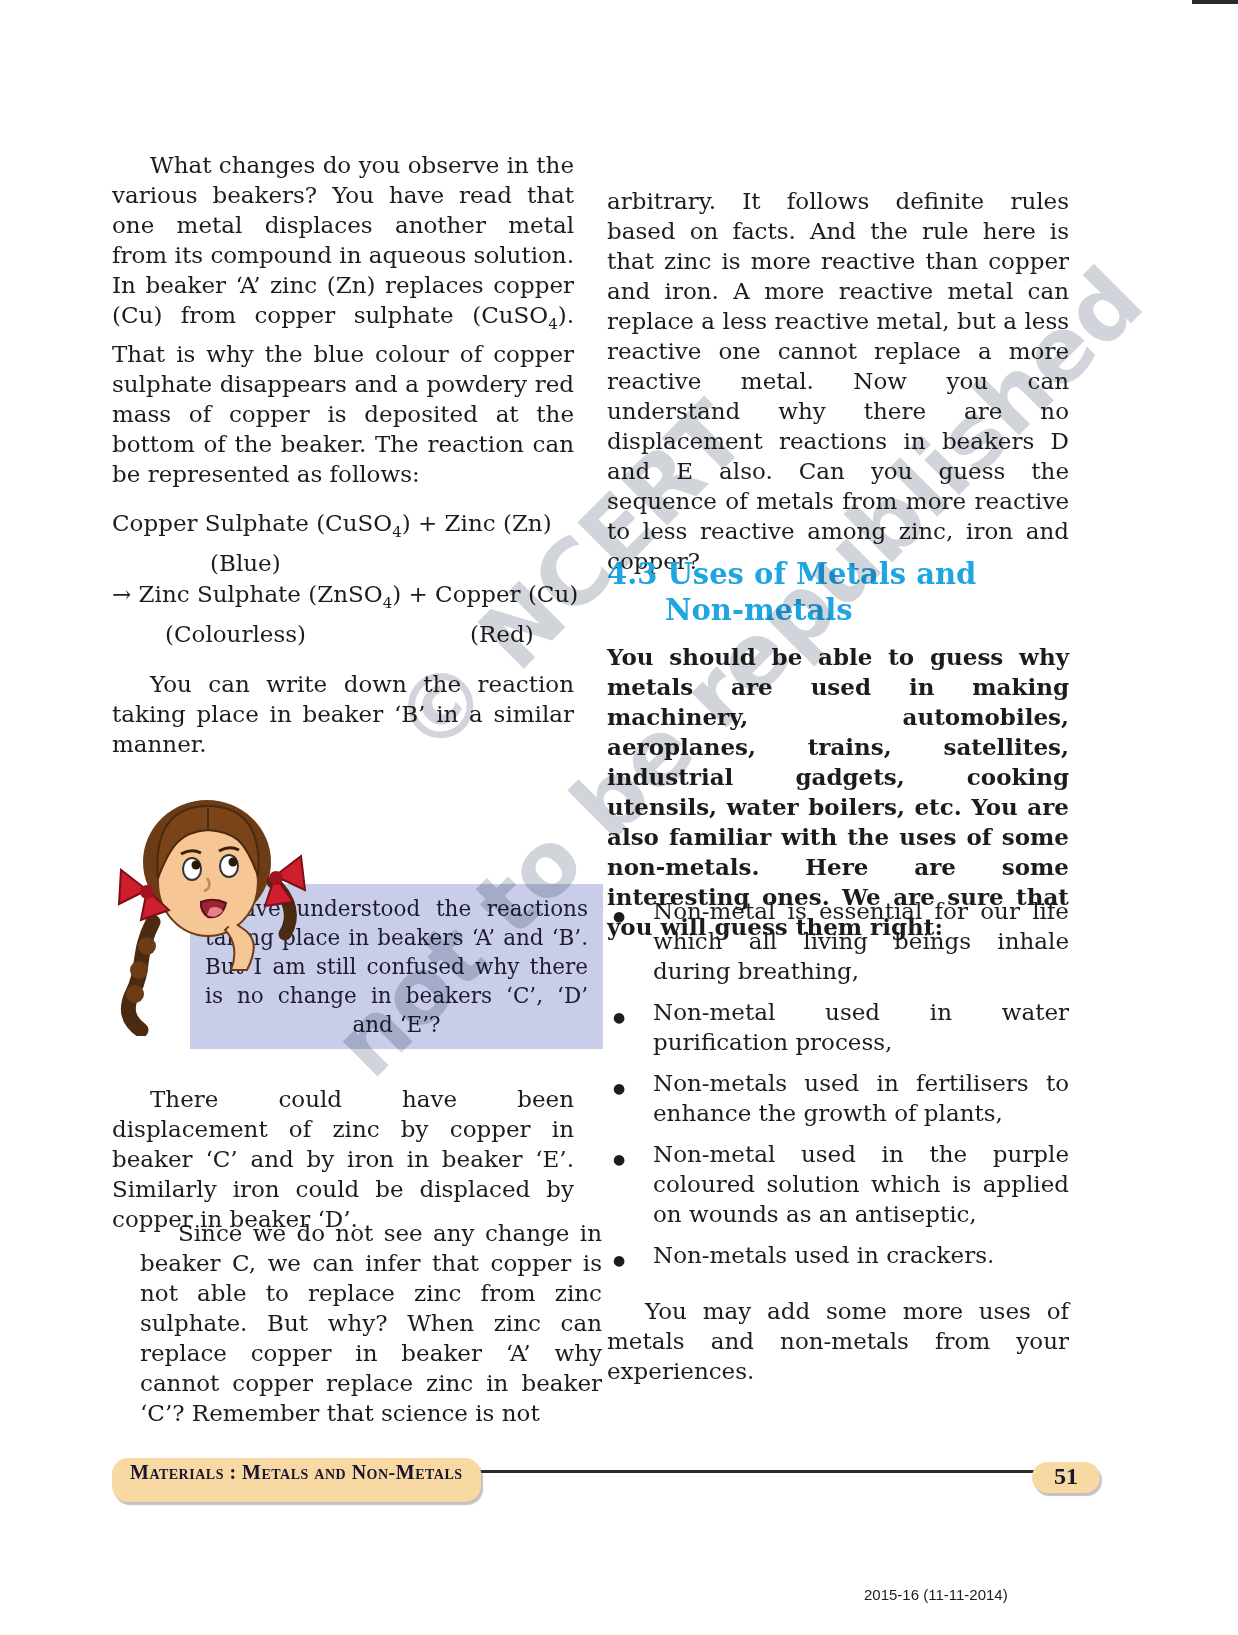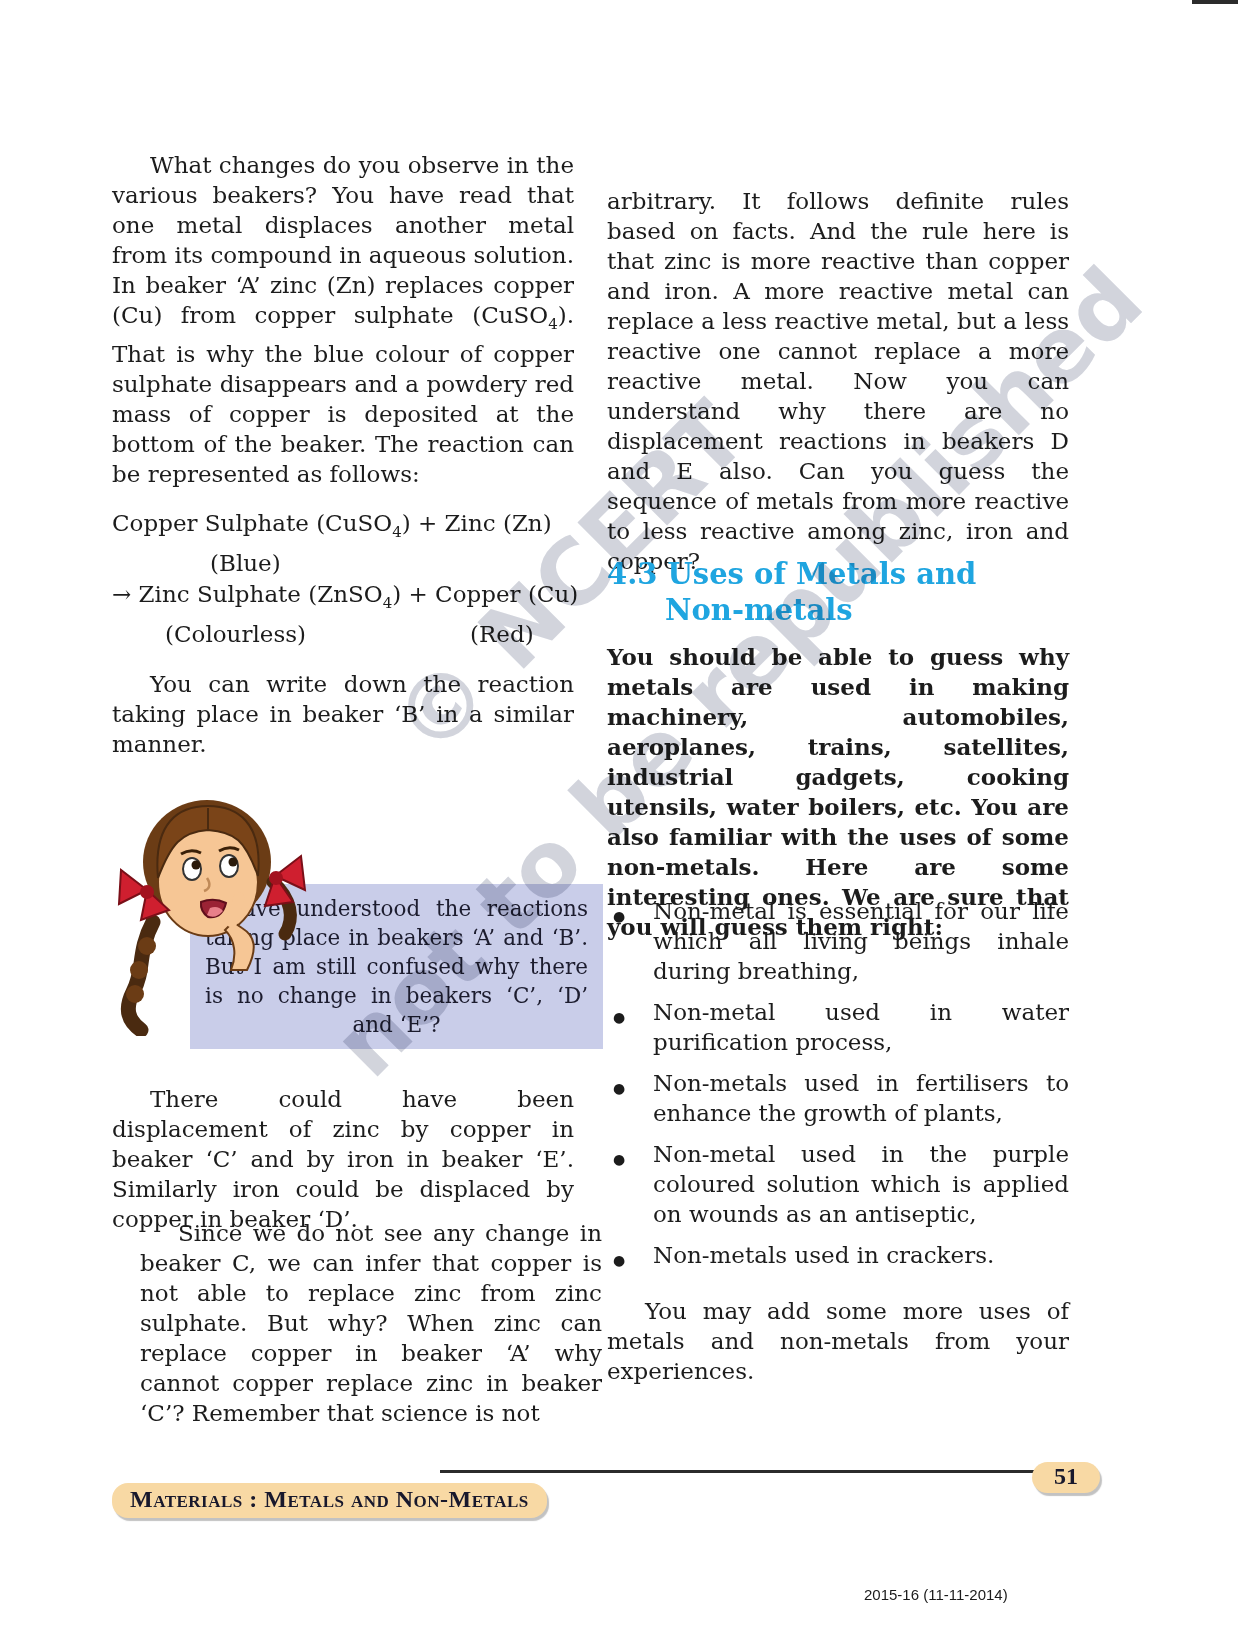--- a/index.html
+++ b/index.html
@@ -40,23 +40,23 @@
   ul.bullets li { position:relative; padding-left:46px; margin-bottom:11px; text-align:justify; }
   ul.bullets li::before { content:"●"; position:absolute; left:6px; top:5px; font-size:14px; color:#1c1c1c; }
 
   
   .footer-rule { left:440px; top:1470px; width:625px; height:3px; background:#2b2b2b; }
   .pill {
     background:#f8d9a4; border-radius:16px; color:#18182c;
     box-shadow:2px 3px 1px rgba(120,120,120,0.45);
   }
   .chapter-pill {
-    left:112px; top:1458px; padding:3px 18px 5px 18px;
+    left:112px; top:1458px; padding:3px 18px 18px 18px;
     font-family:"Liberation Serif", serif; font-variant:small-caps;
-    font-weight:bold; font-size:24px; letter-spacing:0.5px; white-space:nowrap;margin-top:25px;
+    font-weight:bold; font-size:20px; letter-spacing:0.5px; white-space:nowrap;
   }
   .page-pill {
     left:1032px; top:1462px; padding:1px 22px 3px 22px;
     font-family:"Liberation Serif", serif; font-weight:bold; font-size:24px;
   }
   .print-date {
     left:864px; top:1586px; font-family:"Liberation Sans", sans-serif;
     font-size:15px; color:#1a1a1a;
   }
 

